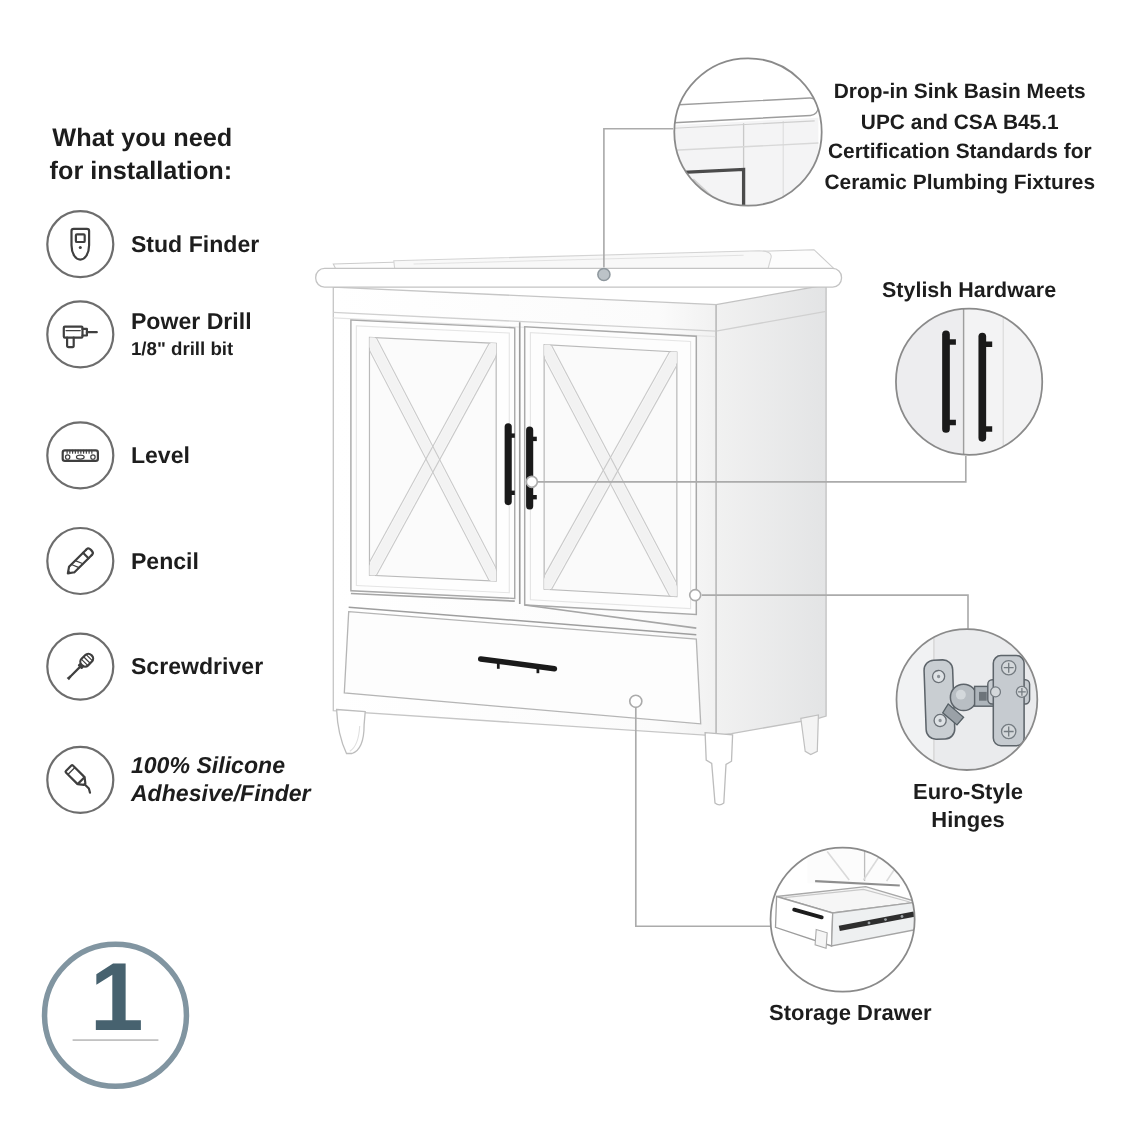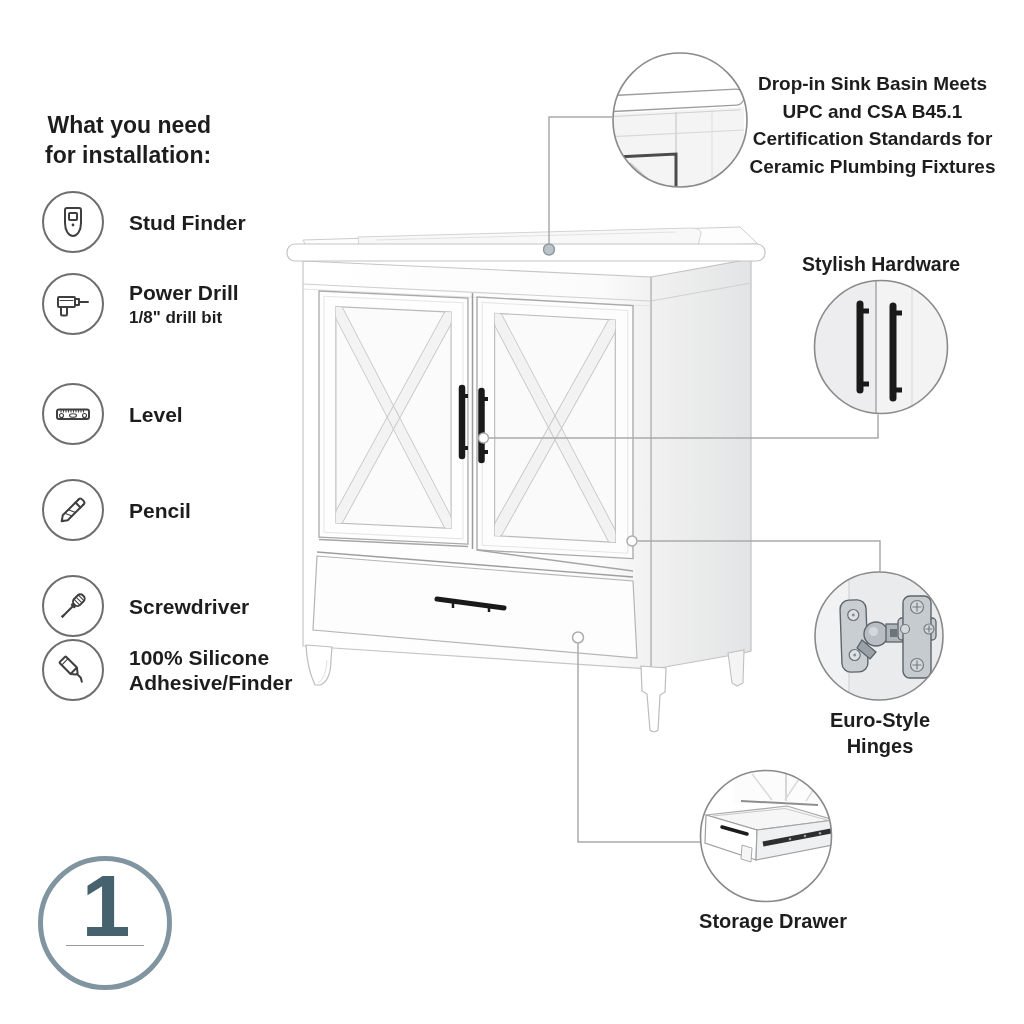--- a/index.html
+++ b/index.html
@@ -7,21 +7,21 @@
     position:relative;width:1024px;height:1024px;background:#ffffff;overflow:hidden;
     font-family:"Liberation Sans", sans-serif;color:var(--text,#1d1d1d);
   }
   #art{position:absolute;left:0;top:0;}
   .leader{stroke:var(--leader-line,#ababab);stroke-width:1.5;fill:none;}
   .marker{fill:#ffffff;stroke:var(--leader-line,#ababab);stroke-width:1.5;}
   .callout-ring{fill:none;stroke:var(--circle-border,#8a8a8a);stroke-width:1.6;}
   .handle{stroke:var(--handle-black,#1a1a1a);}
 
   .heading{position:absolute;left:45px;top:110px;font-size:23px;line-height:30px;font-weight:bold;text-align:right;}
-  .tool-row{position:absolute;left:42px;display:flex;align-items:center;gap:25px;}
+  .tool-row{position:absolute;left:42px;display:flex;align-items:center;gap:15px;}
   .tool-circle{
     width:62px;height:62px;border-radius:50%;border:2.5px solid var(--tool-circle-border,#6d6d6d);
     box-sizing:border-box;background:#fff;display:flex;align-items:center;justify-content:center;flex:0 0 auto;
   }
   .tool-circle svg{display:block;}
   .tool-label{font-size:21px;line-height:25px;font-weight:bold;}
   .tool-sub{font-size:17px;line-height:21px;font-weight:bold;margin-top:2px;}
   .ico{stroke:#3f3f3f;stroke-width:2;fill:none;stroke-linecap:round;stroke-linejoin:round;}
   .ico-thin{stroke:#3f3f3f;stroke-width:1.1;fill:none;stroke-linecap:round;}
   .ico-fill{fill:#3f3f3f;stroke:none;}
@@ -349,21 +349,21 @@
           <line class="ico-thin" x1="28.5" y1="15.8" x2="28.5" y2="24.2"></line>
           <line class="ico-thin" x1="31.5" y1="15.8" x2="31.5" y2="24.2"></line>
         </g>
       </svg>
     </span>
     <div>
         <div class="tool-label">Screwdriver</div>
       </div>
   </div>
 
-  <div class="tool-row" style="top:639px;">
+  <div class="tool-row" style="top:678px;font-style:italic;">
     <span class="tool-circle">
       <svg width="40" height="40" viewBox="0 0 40 40">
         <g transform="rotate(-45 20 20)">
           <rect class="ico" x="15.5" y="5" width="9" height="16" rx="1"></rect>
           <line class="ico-thin" x1="15.5" y1="8.5" x2="24.5" y2="8.5"></line>
           <path class="ico" d="M15.5 21 L19 25.5 H21 L24.5 21"></path>
           <path class="ico" d="M20 25.5 V31 L18 34.5"></path>
         </g>
       </svg>
     </span>

